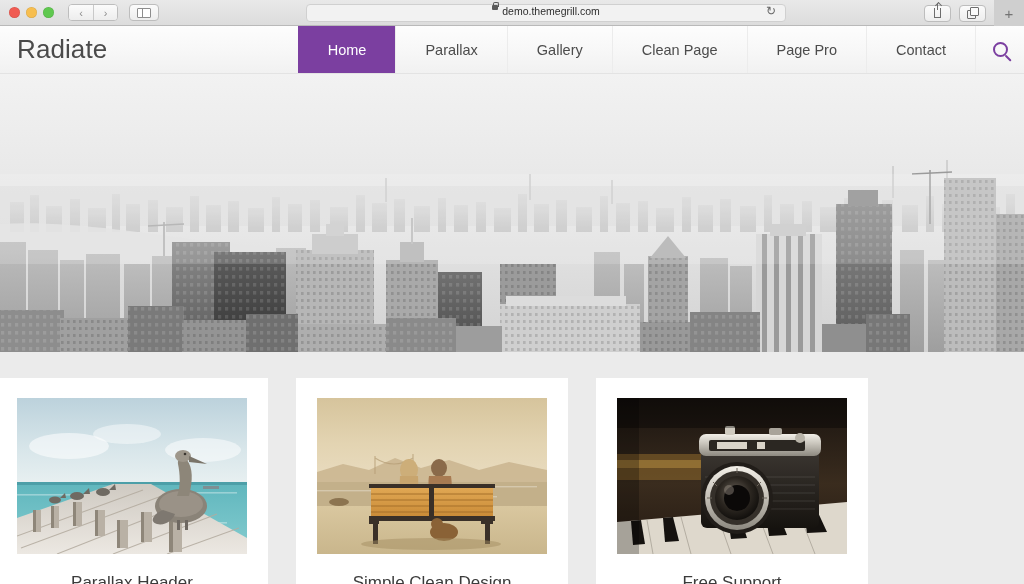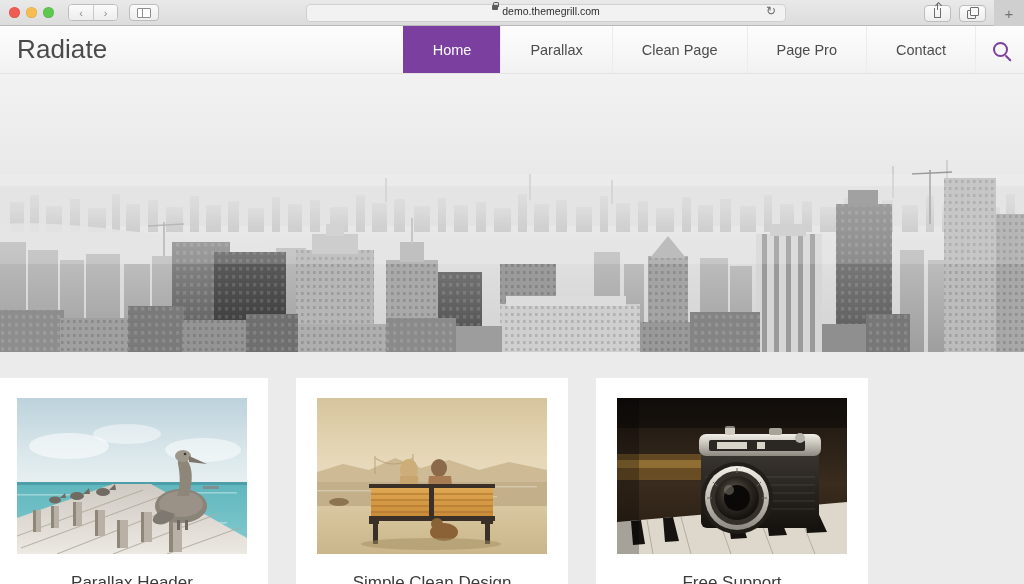--- a/index.html
+++ b/index.html
@@ -302,20 +302,21 @@
     <div class="plus-tab">+</div>
   </div>
 </div>
 
 <div class="site-header">
   <div class="logo">Radiate</div>
 
   <nav class="main-nav">
     <div class="nav-item active">Home</div>
     <div class="nav-item">Parallax</div>
+    <div class="nav-item">Gallery</div>
     <div class="nav-item">Clean Page</div>
     <div class="nav-item">Page Pro</div>
     <div class="nav-item">Contact</div>
     <div class="search-cell">
       <span class="search-glyph"></span>
     </div>
   </nav>
 </div>
 
 <div class="hero">

